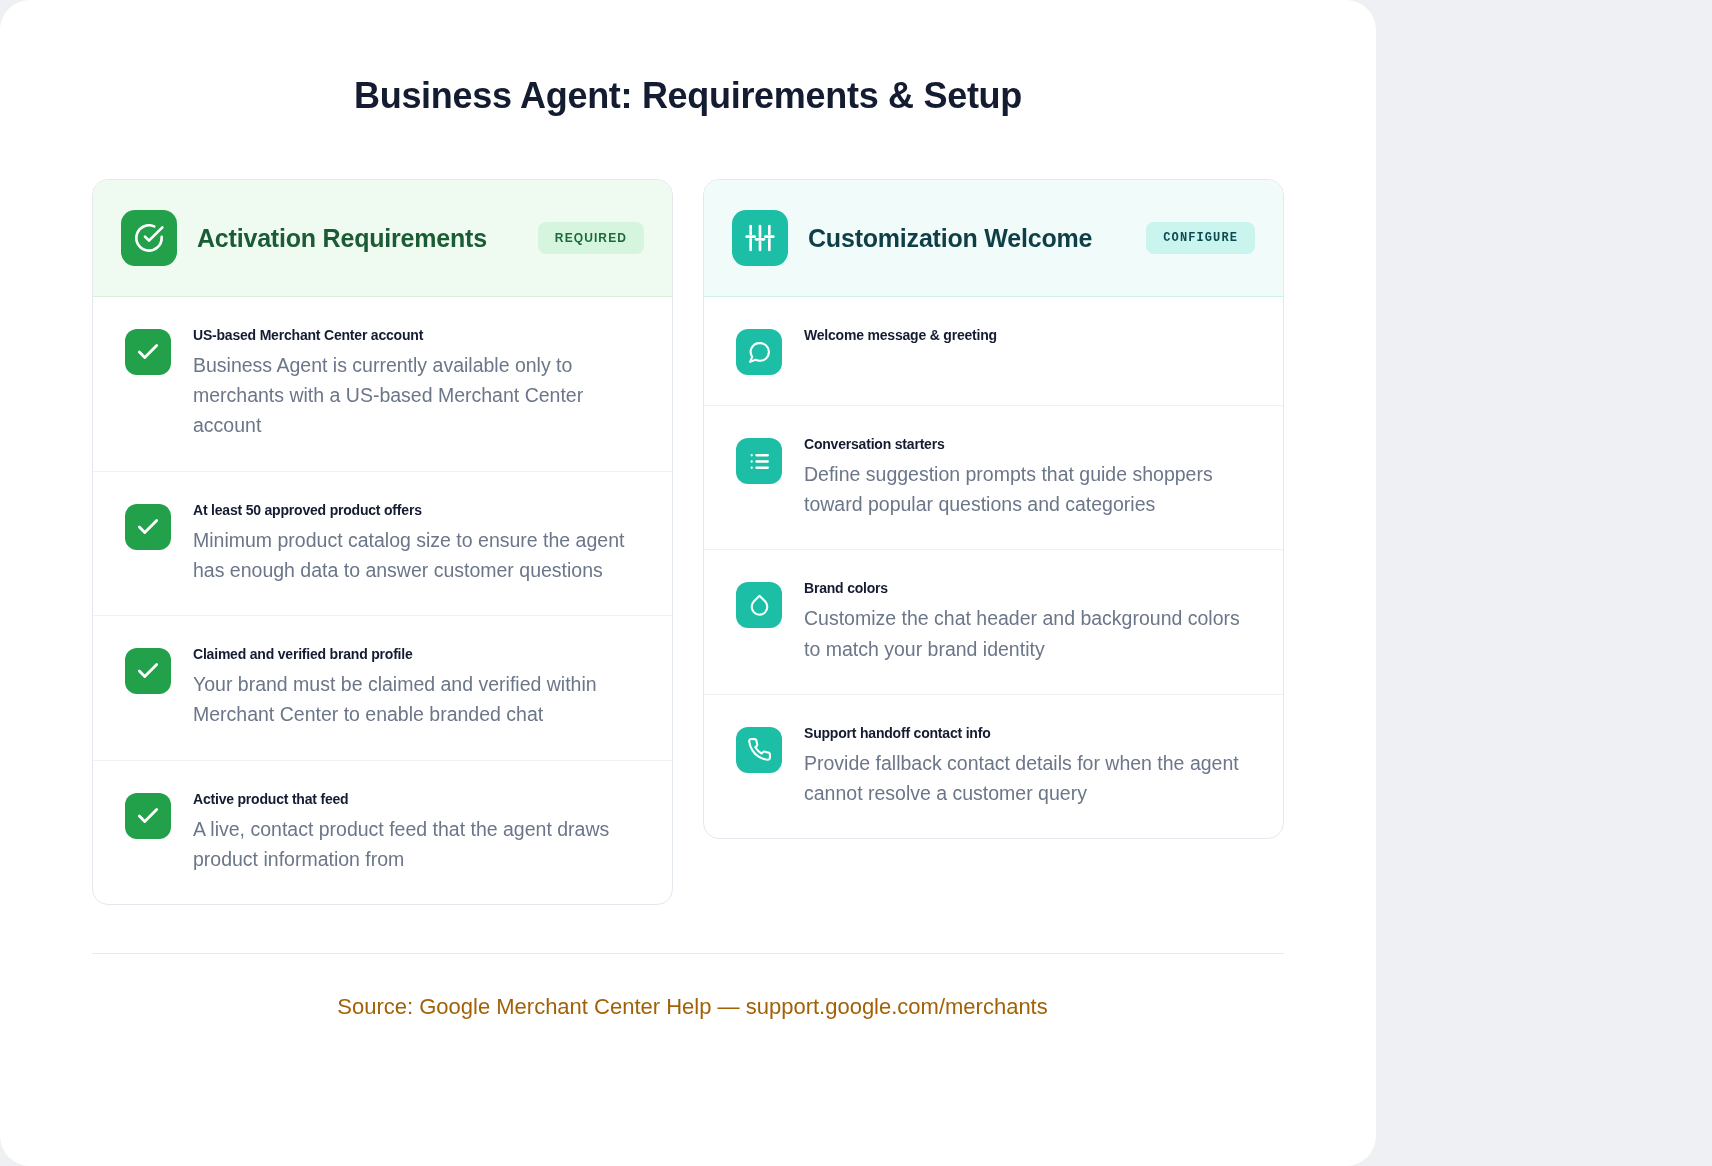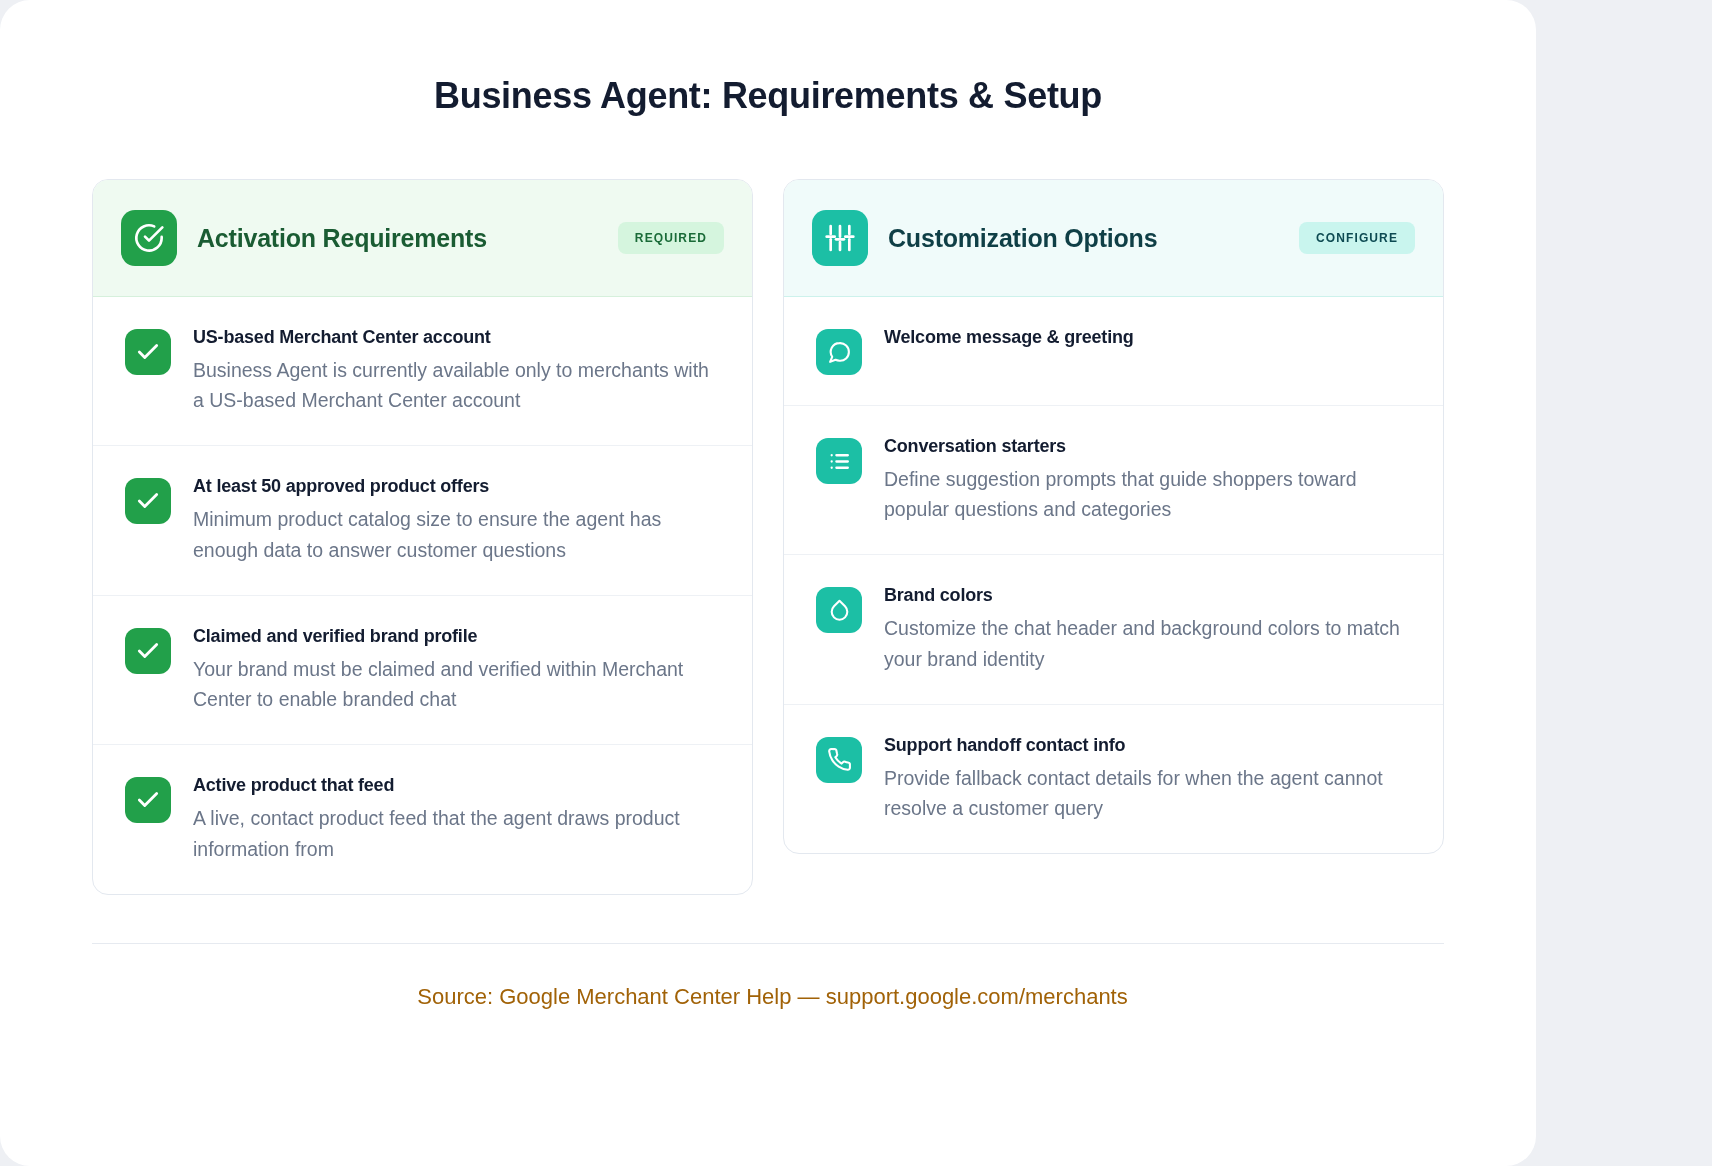--- a/index.html
+++ b/index.html
@@ -6,21 +6,21 @@
 
   html, body {
     width: 1712px;
     height: 1166px;
     background: #eef0f4;
     font-family: "Liberation Sans", sans-serif;
   }
 
   .page {
     position: relative;
-    width: 1536px;
+    width: 1376px;
     height: 1166px;
     background: #ffffff;
     border-radius: 30px;
     overflow: hidden;
   }
 
   .page-title {
     text-align: center;
     font-size: 36px;
     font-weight: bold;
@@ -74,21 +74,21 @@
 
   .badge {
     font-size: 12px;
     font-weight: bold;
     letter-spacing: 1.1px;
     padding: 9px 17px;
     border-radius: 8px;
     white-space: nowrap;
   }
   .card.green .badge { background: #d5f5de; color: #1a6b38; }
-  .card.teal  .badge { background: #c9f5ee; color: #0d4a52; }
+  .card.teal  .badge { background: #c9f5ee; color: #0d4a52; font-family: Liberation Mono, monospace; }
 
   .row {
     display: flex;
     gap: 22px;
     padding: 30px 28px 30px 32px;
     border-bottom: 1px solid #eef1f5;
     align-items: flex-start;
   }
   .row:last-child { border-bottom: none; }
 
@@ -98,21 +98,21 @@
     display: flex; align-items: center; justify-content: center;
     flex: 0 0 auto;
     margin-top: 2px;
   }
   .card.green .row-icon { background: #22a04a; }
   .card.teal  .row-icon { background: #1cbfa5; }
 
   .row-text { flex: 1 1 auto; min-width: 0; }
 
   .row-title {
-    font-size: 18px;
+    font-size: 14px;
     font-weight: bold;
     color: #131c30;
     letter-spacing: -0.2px;
     margin-bottom: 7px;
   }
   .row-desc {
     font-size: 19.5px;
     line-height: 1.55;
     color: #6b7689;
   }
@@ -211,21 +211,21 @@
               <line x1="5" y1="9" x2="5" y2="3"></line>
             <line x1="12" y1="21" x2="12" y2="15"></line>
               <line x1="12" y1="11" x2="12" y2="3"></line>
             <line x1="19" y1="21" x2="19" y2="13"></line>
               <line x1="19" y1="9" x2="19" y2="3"></line>
             <line x1="2" y1="11" x2="8" y2="11"></line>
             <line x1="9" y1="13" x2="15" y2="13"></line>
             <line x1="16" y1="11" x2="22" y2="11"></line>
           </svg>
         </div>
-        <h2 class="card-title">Customization Options</h2>
+        <h2 class="card-title">Customization Welcome</h2>
         <span class="badge">CONFIGURE</span>
       </div>
 
       <div class="row">
         <div class="row-icon">
           <svg width="25" height="25" viewBox="0 0 24 24" fill="none" stroke="#ffffff" stroke-width="2" stroke-linecap="round" stroke-linejoin="round">
               <path d="M21 11.5a8.4 8.4 0 0 1-9 8.4 8.8 8.8 0 0 1-3.8-.9L3 21l2-4.9A8.4 8.4 0 0 1 12 3a8.4 8.4 0 0 1 9 8.5z"></path>
             </svg>
         </div>
         <div class="row-text">

